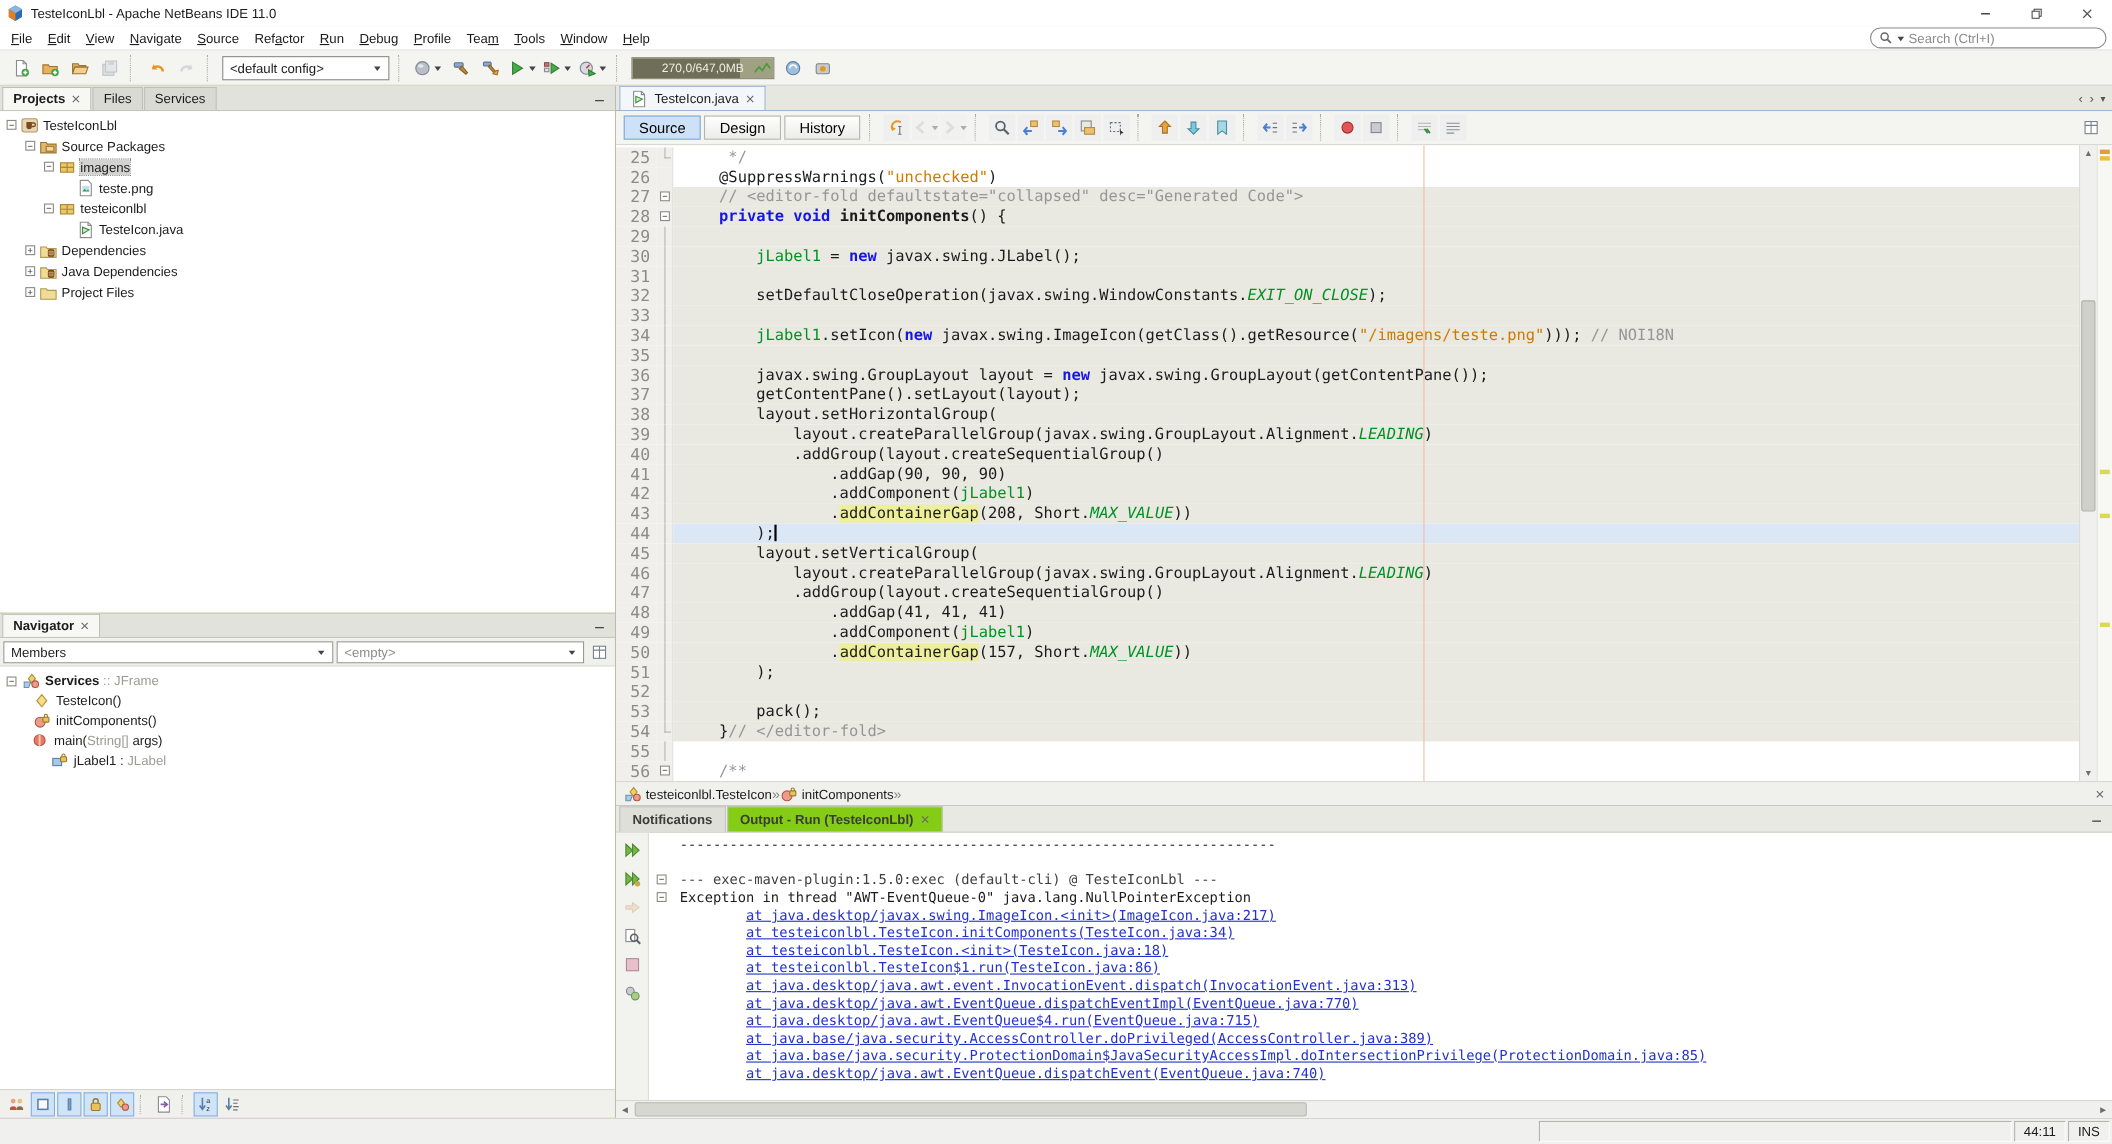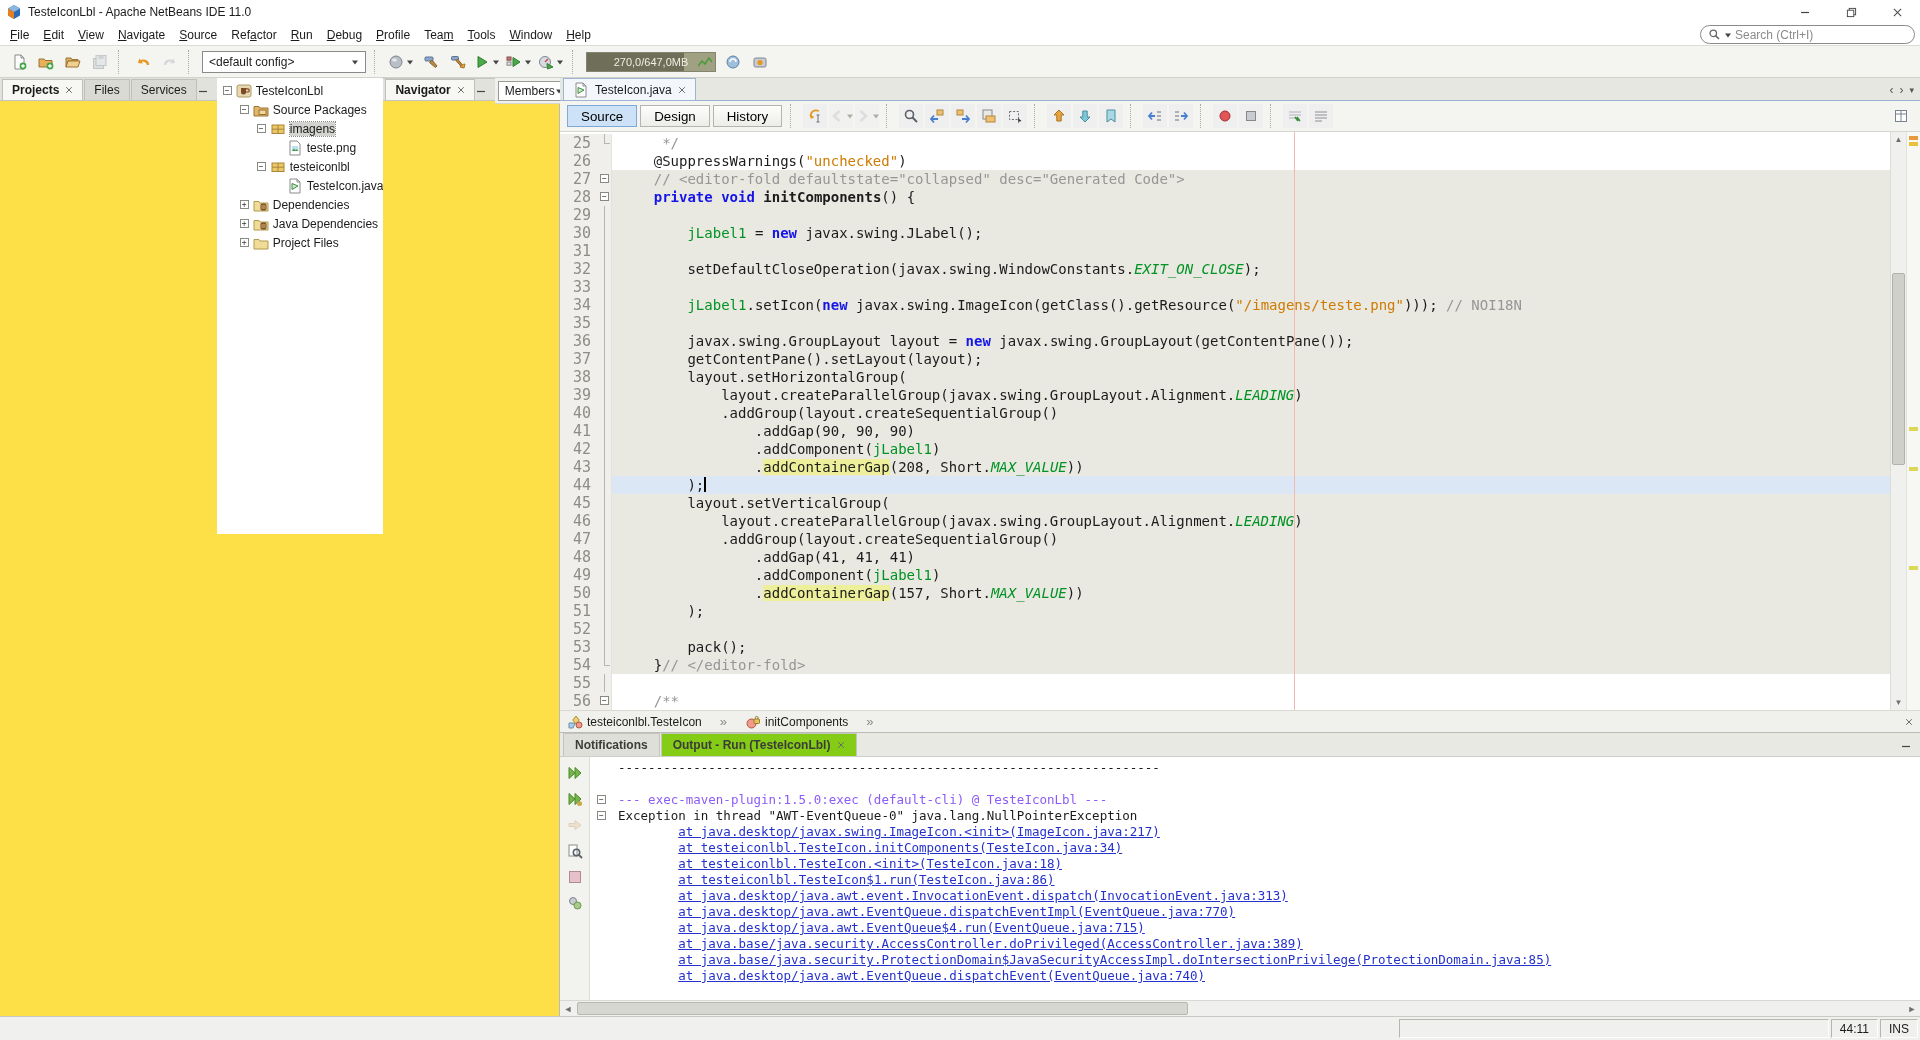--- a/index.html
+++ b/index.html
@@ -15,26 +15,26 @@
 .menubar{height:22px;background:#fff;display:flex;align-items:center;padding-left:3px;border-bottom:1px solid #dcdcd7}
 .mitem{padding:3px 7px;white-space:nowrap}
 .searchbox{margin-left:auto;margin-right:5px;width:215px;height:19px;border:1px solid #8a8a8a;border-radius:10px;background:#fff;display:flex;align-items:center;padding:0 7px;gap:3px}
 .searchbox input{border:none;outline:none;flex:1;font:12px "Liberation Sans",sans-serif;color:#555;background:transparent;min-width:0}
 .searchbox input::placeholder{color:#8b8b8b}
 
 .toolbar{height:32px;background:#f4f4f1;display:flex;align-items:center;padding:0 5px;border-bottom:1px solid #d2d2cd}
 .tbtn{height:26px;min-width:27px;display:flex;align-items:center;justify-content:center;border:1px solid transparent;border-radius:2px;background:transparent;gap:2px;padding:0 2px}
 .disabled{opacity:.4}
 .tsep{width:6px;height:24px;border-left:1px dotted #aaaaa4;margin:0 5px}
-.combo{width:164px;height:22px;border:1px solid #8a8a8a;background:#fff;display:flex;align-items:center;justify-content:space-between;padding:0 6px;margin:12px 3px}
+.combo{width:152px;height:22px;border:1px solid #8a8a8a;background:#fff;display:flex;align-items:center;justify-content:space-between;padding:0 6px;margin:12px 3px}
 .membar{width:130px;height:20px;border:1px solid #85856f;margin:0 3px;background:linear-gradient(90deg,#6f6f59 0 76%,#a0a083 76% 100%);color:#eeeee2;display:flex;align-items:center;justify-content:center;font-size:11px;position:relative;overflow:hidden}
 .membar svg{position:absolute;right:1px;top:3px}
 
 .main{display:flex;height:938px}
-.left{width:560px;flex:none;display:flex;flex-direction:row;border-right:1px solid #bcbcb6;background:#fde047}
+.left{width:560px;flex:none;display:flex;flex-direction:column;border-right:1px solid #bcbcb6;background:#fde047}
 .ptabs{height:23px;flex:none;background:#e2e2dd;display:flex;align-items:flex-end;padding-left:2px;border-bottom:1px solid #c6c6c0}
 .ptab{height:21px;display:flex;align-items:center;gap:6px;padding:0 9px;background:#dadad4;border:1px solid #c0c0ba;border-bottom:none;margin-right:1px}
 .ptab.active{background:#f7f7f4;font-weight:bold}
 .pmin{margin-left:auto;padding:0 9px 4px 0}
 .ptree{height:456px;flex:none;background:#fff;padding-top:3px;overflow:hidden}
 .trow{height:19px;display:flex;align-items:center;gap:4px;white-space:nowrap}
 .texp{width:9px;height:9px;border:1px solid #898984;background:#fff;font:8px/7px "DejaVu Sans Mono",monospace;text-align:center;color:#333;flex:none}
 .texp.none{border:none;background:transparent}
 .tsel{background:#d3d3cf;outline:1px dotted #8a8a8a}
 
@@ -74,36 +74,36 @@
 .mline{position:absolute;top:0;bottom:0;left:calc(60px + 80ch);width:1px;background:#f2b9ae;pointer-events:none}
 .cbar{position:absolute;left:calc(8px + 10ch);top:1px;width:1.5px;height:15px;background:#000}
 .edright{width:30px;flex:none;display:flex}
 .vscroll{width:16px;background:#f0f0ee;border-left:1px solid #dddDD8;display:flex;flex-direction:column}
 .sarr{height:15px;display:flex;align-items:center;justify-content:center;color:#70706a;font-size:8px}
 .strack{flex:1;position:relative}
 .sthumb{position:absolute;top:23%;height:35%;left:1px;right:1px;background:#d0d0cb;border:1px solid #b2b2ac;border-radius:2px}
 .stripe{width:14px;background:#f7f7f4;border-left:1px solid #e2e2dc;position:relative}
 .mark{position:absolute;left:2px;right:2px;height:4px}
 
-.bcrumb{height:22px;flex:none;background:#f0f0ec;border-top:1px solid #d9d9d3;display:flex;align-items:center;padding-left:7px;gap:18px}
+.bcrumb{height:22px;flex:none;background:#f0f0ec;border-top:1px solid #d9d9d3;display:flex;align-items:center;padding-left:7px;gap:0}
 .bsep{color:#8a8a84;font-size:13px}
 .bclose{margin-left:auto;padding-right:7px}
 
 .output{height:284px;flex:none;display:flex;flex-direction:column;border-top:1px solid #bcbcb6;background:#fff}
 .otabs{height:24px;flex:none;background:#e9e9e4;display:flex;align-items:flex-end;padding-left:3px;border-bottom:1px solid #cfcfc9}
 .otab{height:23px;display:flex;align-items:center;gap:7px;padding:0 11px;font-weight:bold;color:#3c3c38;background:#dfdfd9;border:1px solid #c5c5bf;border-bottom:none;margin-right:1px}
 .otab.active{background:#84cc16}
 .omin{margin-left:auto;padding:0 9px 5px 0}
 .obody{flex:1;min-height:0;display:flex}
 .oicons{width:30px;flex:none;background:#f2f2ee;border-right:1px solid #deded8;display:flex;flex-direction:column;align-items:center;padding-top:5px;gap:4px}
 .obtn{width:24px;height:22px;display:flex;align-items:center;justify-content:center}
 .otext{flex:1;min-width:0;font-family:"DejaVu Sans Mono",monospace;font-size:12.5px;line-height:16px;padding-top:3px;overflow:hidden}
 .orow{height:16px;position:relative;padding-left:28px;white-space:pre}
 .ofx{position:absolute;left:7px;top:3px;width:9px;height:9px;border:1px solid #898984;background:#fff;font:8px/7px "DejaVu Sans Mono",monospace;text-align:center;color:#333}
-.og{color:#8b5cf6}
+.og{color:#404040}
 .ol{color:#2431cb;text-decoration:underline}
 .ohscroll{height:16px;flex:none;background:#f0f0ee;border-top:1px solid #d9d9d3;display:flex;align-items:center}
 .harr{width:16px;text-align:center;color:#70706a;font-size:9px}
 .htrack{flex:1;height:100%;position:relative}
 .hthumb{position:absolute;left:1px;top:1px;bottom:1px;width:46%;background:#d7d7d2;border:1px solid #b8b8b2;border-radius:2px}
 
 .statusbar{height:24px;background:#f0f0ee;border-top:1px solid #c9c9c3;display:flex;align-items:center;justify-content:flex-end;gap:2px;padding-right:2px}
 .sseg{height:19px;border:1px solid #b6b6b0;border-bottom-color:#fdfdfb;border-right-color:#fdfdfb;display:flex;align-items:center;justify-content:center;padding:0 8px}
 .segempty{width:430px}
 </style>

